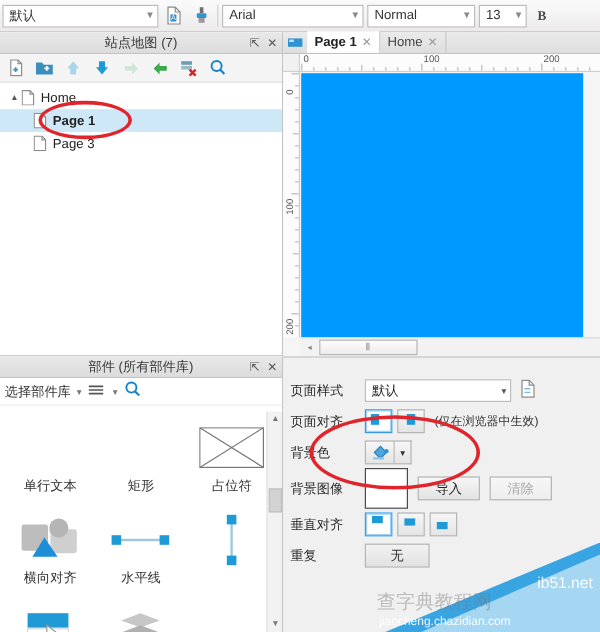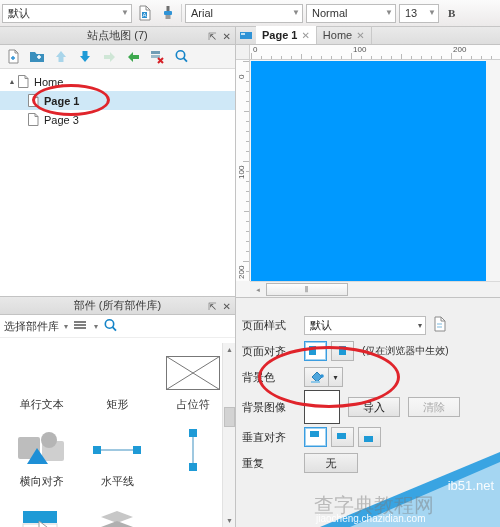--- a/index.html
+++ b/index.html
@@ -598,16 +598,16 @@
 
     <div class="ellipse-annot" style="left:22px; top:48px; width:142px; height:62px;"></div>
 
     <div class="watermark">
       <svg width="190" height="75" viewBox="0 0 190 75" style="position:absolute;left:0;top:0">
         <path d="M190 0 L190 75 L10 75 Z" fill="#2e9fe0" opacity="0.95"></path>
         <path d="M190 10 L190 75 L40 75 Z" fill="#ffffff" opacity="0.55"></path>
       </svg>
       <span class="wm-txt" style="right:6px; top:26px; font-size:13px;">ib51.net</span>
       <span class="wm-txt" style="left:6px; bottom:3px; font-size:10px;">jiaocheng.chazidian.com</span>
-      <span class="wm-txt" style="left:4px; top:40px; font-size:20px; color:rgba(120,120,120,0.45);">查字典教程网</span>
+      <span class="wm-txt" style="left:4px; top:40px; font-size:16px; color:rgba(120,120,120,0.45);">查字典教程网</span>
     </div>
   </div>
 </div>
 
 </body></html>

